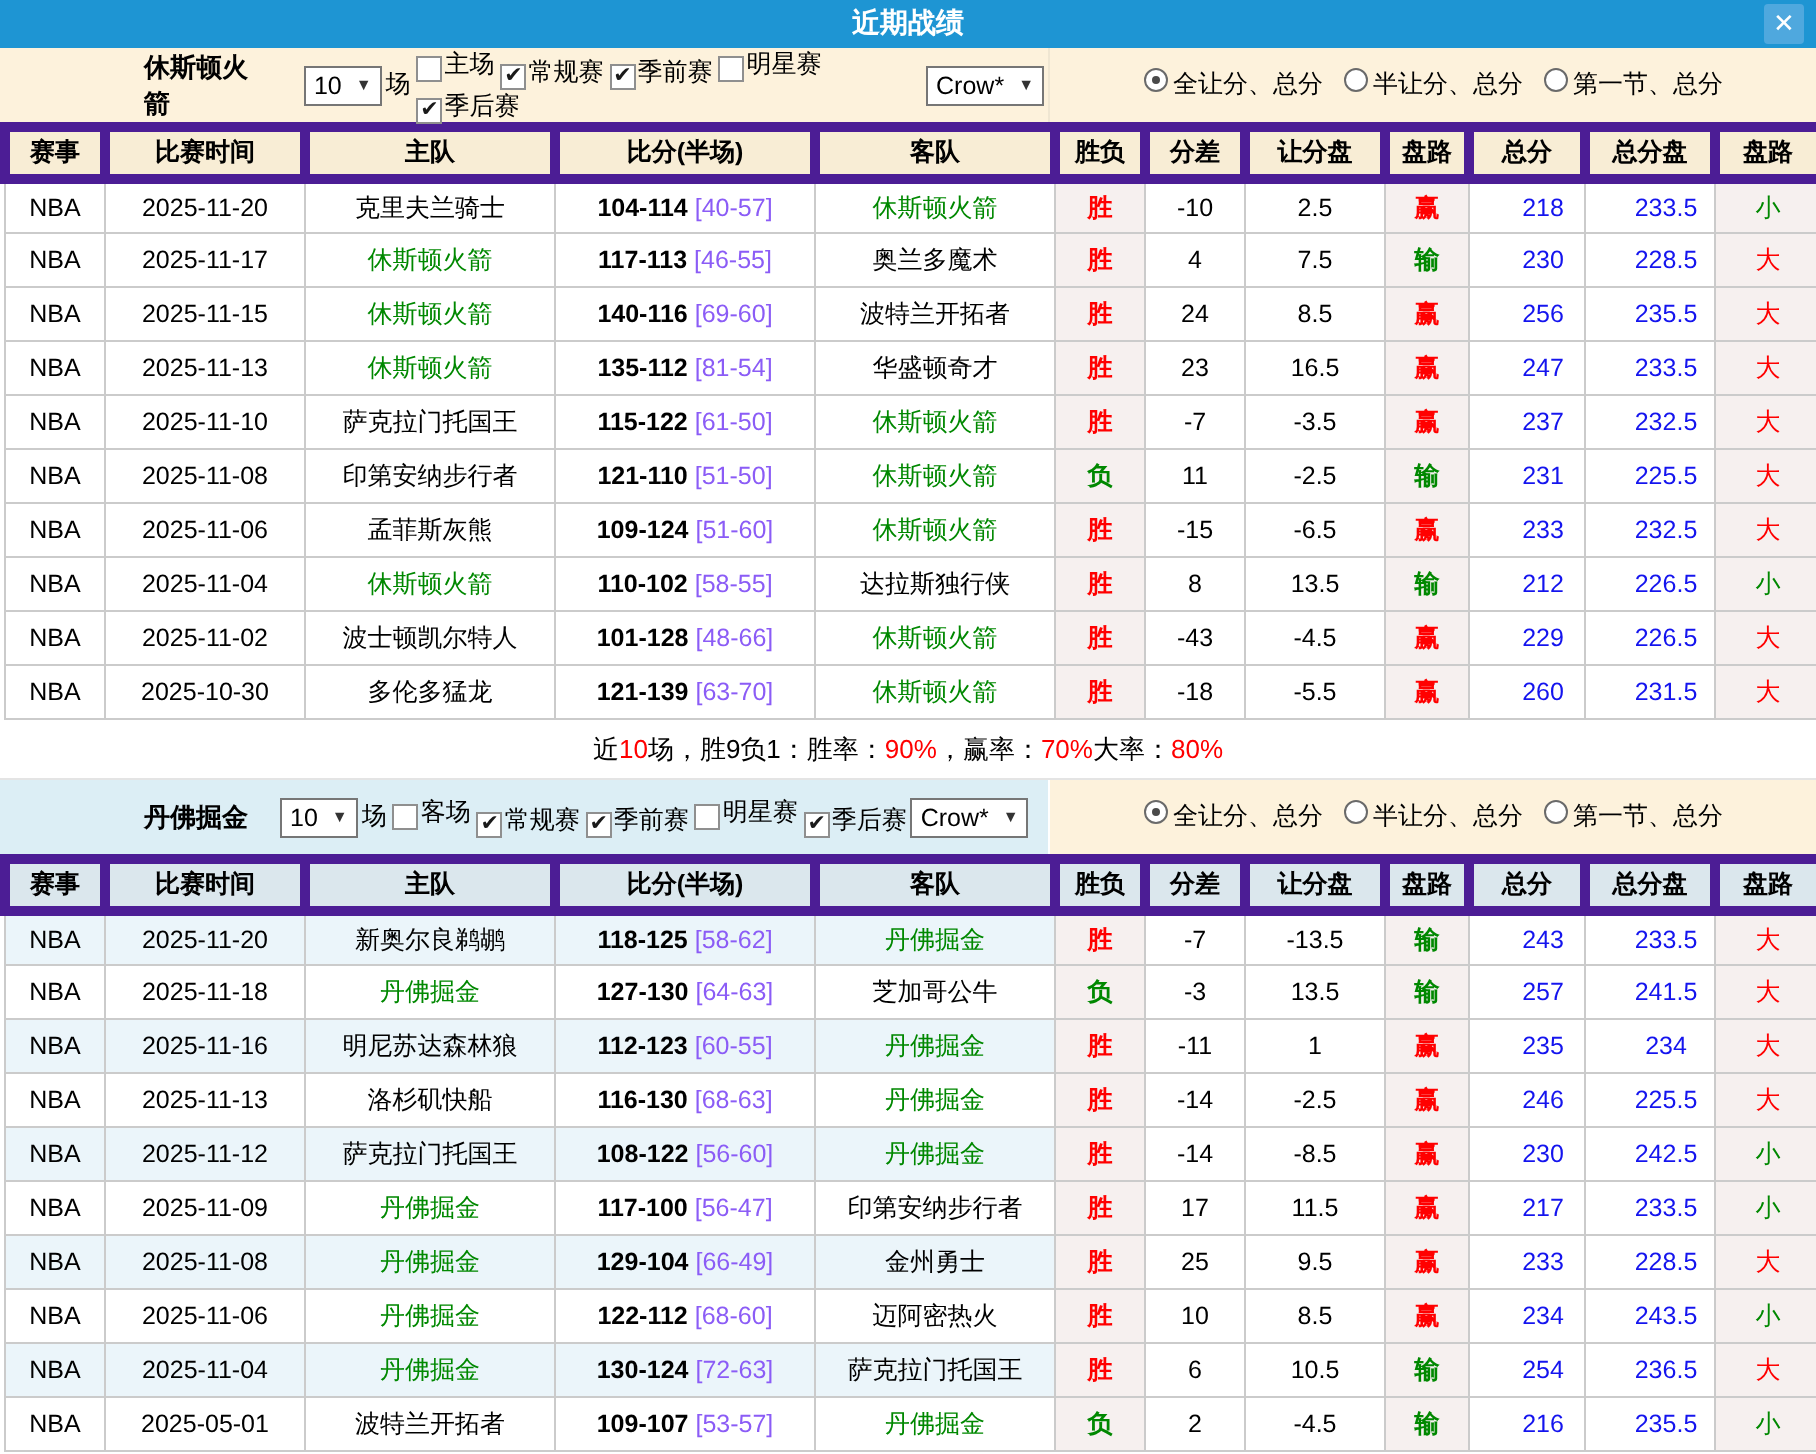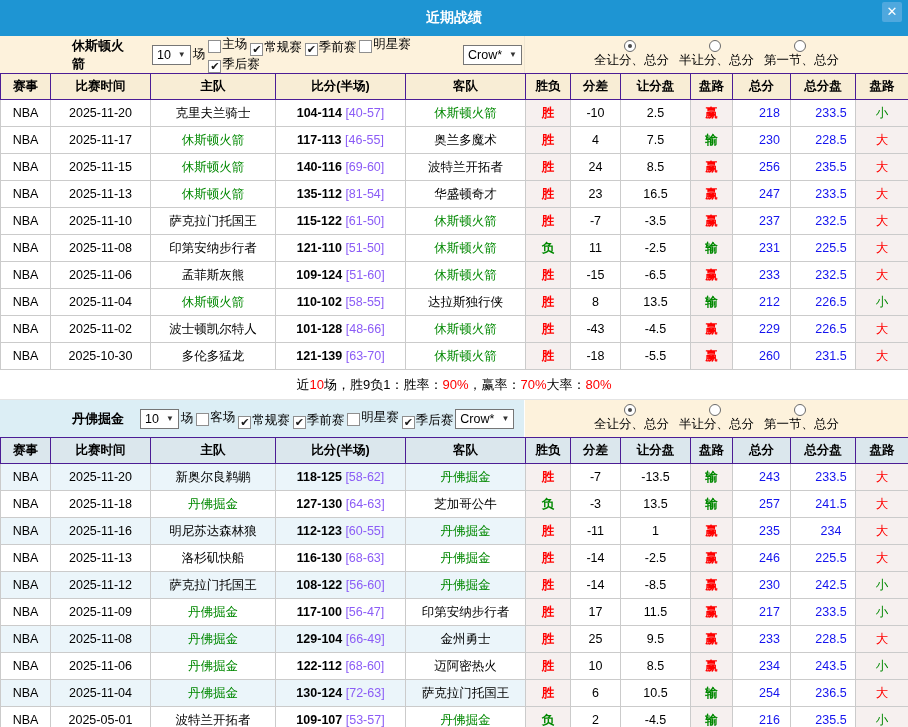--- a/index.html
+++ b/index.html
@@ -1,39 +1,39 @@
 <!DOCTYPE html>
 <html><head>
 <meta charset="utf-8">
 <style>
   *{margin:0;padding:0;box-sizing:border-box;}
   html,body{background:#fff;}
   body{width:908px;font-family:"Liberation Sans","DejaVu Sans",sans-serif;color:#000;}
-  .titlebar{height:36px;background:#1e95d3;color:#fff;font-size:14px;font-weight:bold;
+  .titlebar{height:24px;background:#1e95d3;color:#fff;font-size:14px;font-weight:bold;
     display:flex;align-items:center;justify-content:center;position:relative;}
   .close-btn{position:absolute;right:6px;top:2px;width:20px;height:20px;background:#4fa8de;
     border-radius:2px;color:#fff;font-weight:bold;font-size:13px;line-height:20px;text-align:center;cursor:pointer;}
   .filterbar{height:37px;display:flex;font-size:12.5px;}
   .filterbar .left{flex:0 0 525px;display:flex;align-items:center;padding-left:72px;background:#fdf2dc;border-right:1px solid #efe6d2;}
   .filterbar .right{flex:1;display:flex;align-items:center;justify-content:center;background:#fdf2dc;}
   .filterbar.denver .left{background:#dceef5;border-right:1px solid #fff;}
   .team-name{font-weight:bold;font-size:13px;margin-right:14px;}
   .selectbox{display:inline-flex;align-items:center;border:1px solid #767676;background:#fff;
     padding:2px 4px;margin:0 2px;cursor:pointer;gap:7px;}
   .selectbox .arrow{font-size:8px;color:#333;}
   .cbitem{display:inline-flex;align-items:flex-end;}
   .cbox{width:13px;height:13px;border:1px solid #8f8f8f;background:#fff;display:inline-flex;
     align-items:center;justify-content:center;font-size:11px;line-height:1;color:#1a1a1a;
     margin-left:3px;margin-right:1px;cursor:pointer;}
-  .radio-item{display:inline-flex;align-items:center;margin:0 5px;flex-direction:column;}
+  .radio-item{display:inline-flex;align-items:flex-start;margin:0 5px;}
   .radio{width:12px;height:12px;border:1px solid #6a6a6a;border-radius:50%;background:#fff;
     display:inline-block;position:relative;margin-right:3px;cursor:pointer;}
   .radio.sel::after{content:'';position:absolute;left:3px;top:3px;right:3px;bottom:3px;background:#4a4a4a;border-radius:50%;}
   table{border-collapse:collapse;table-layout:fixed;width:908px;font-size:12.5px;}
-  th{height:26px;background:#f8edd5;border:1px solid #4c1d95;font-weight:bold;font-size:12.5px;text-align:center;}
+  th{height:26px;background:#f8edd5;border:5px solid #4c1d95;font-weight:bold;font-size:12.5px;text-align:center;}
   table.denver th{background:#dbe7ed;}
   td{height:27px;border:1px solid #cbcbcb;text-align:center;background:#fff;}
   td.tint{background:#f6f0ef;}
   table.denver tr.alt td.lcol{background:#ebf5fa;}
   .focus{color:#008800;}
   .red{color:#ff0000;}
   .green{color:#008800;}
   .blue{color:#1414ee;padding-left:16px;}
   .score-main{font-weight:bold;color:#000000;}
   .half{color:#8b5cf6;}

